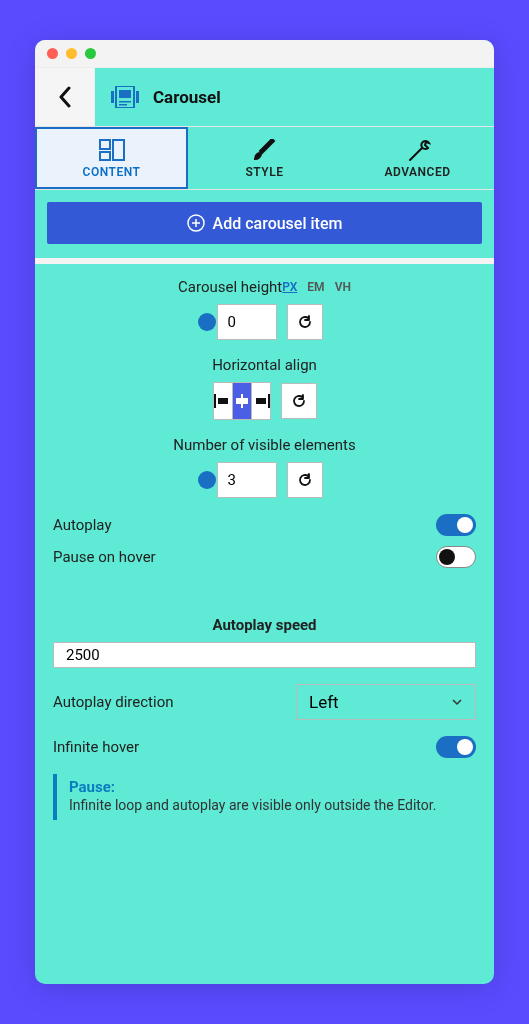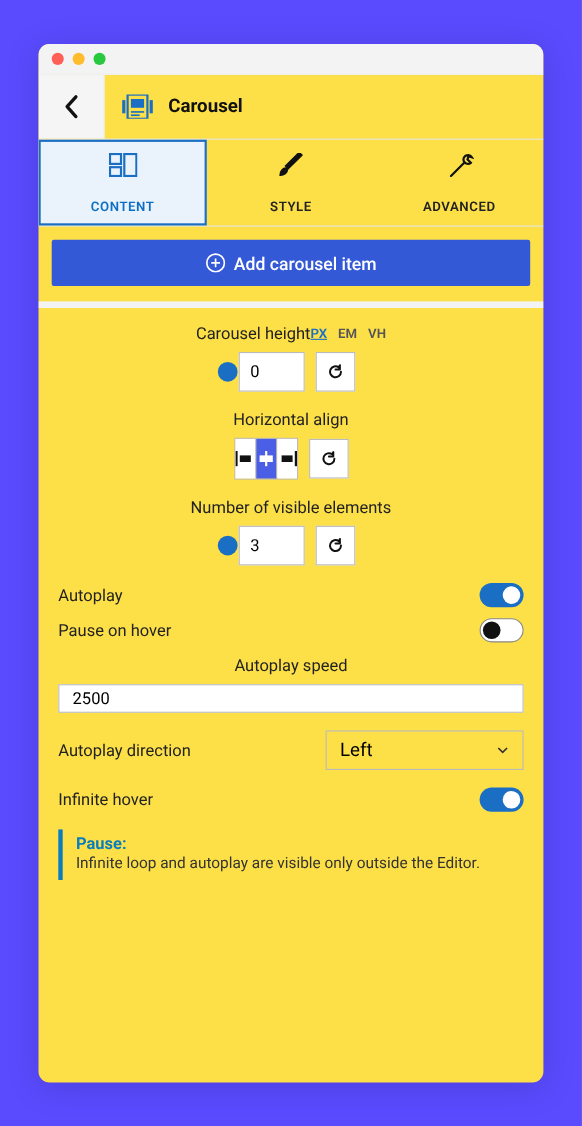--- a/index.html
+++ b/index.html
@@ -5,21 +5,21 @@
   * { box-sizing: border-box; margin: 0; padding: 0; font-family: -apple-system, BlinkMacSystemFont, "Segoe UI", Roboto, sans-serif; }
   body {
     background: #5a4bff;
     width: 529px;
     height: 1024px;
     padding: 40px 35px;
     display: flex;
     align-items: stretch;
   }
   .window {
-    background: #fde047;
+    background: #5eead4;
     border-radius: 10px;
     width: 100%;
     display: flex;
     flex-direction: column;
     overflow: hidden;
     box-shadow: 0 4px 30px rgba(0,0,0,0.15);
   }
   .titlebar {
     height: 28px;
     background: #f3f3f3;
@@ -66,21 +66,21 @@
   .tabs {
     display: flex;
     border-bottom: 1px solid #e5e5e5;
   }
   .tab {
     flex: 1;
     display: flex;
     flex-direction: column;
     align-items: center;
     justify-content: center;
-    gap: 20px;
+    gap: 4px;
     padding: 12px 0 10px;
     cursor: pointer;
     font-size: 12px;
     font-weight: 600;
     letter-spacing: 0.5px;
     color: #222;
   }
   .tab.active {
     color: #0c6fc5;
     background: #eaf3fb;
@@ -141,21 +141,21 @@
   }
   .label-units {
     display: flex;
     justify-content: space-between;
     align-items: center;
   }
   .field-label {
     font-size: 15px;
     color: #222;
   }
-  .field-label.bold { font-weight: 400; }
+  .field-label.bold { font-weight: 700; margin-top: 36px; }
   .units {
     display: flex;
     gap: 10px;
     font-size: 12px;
     font-weight: 600;
     color: #555;
   }
   .unit.active {
     color: #1a6fc5;
     text-decoration: underline;

